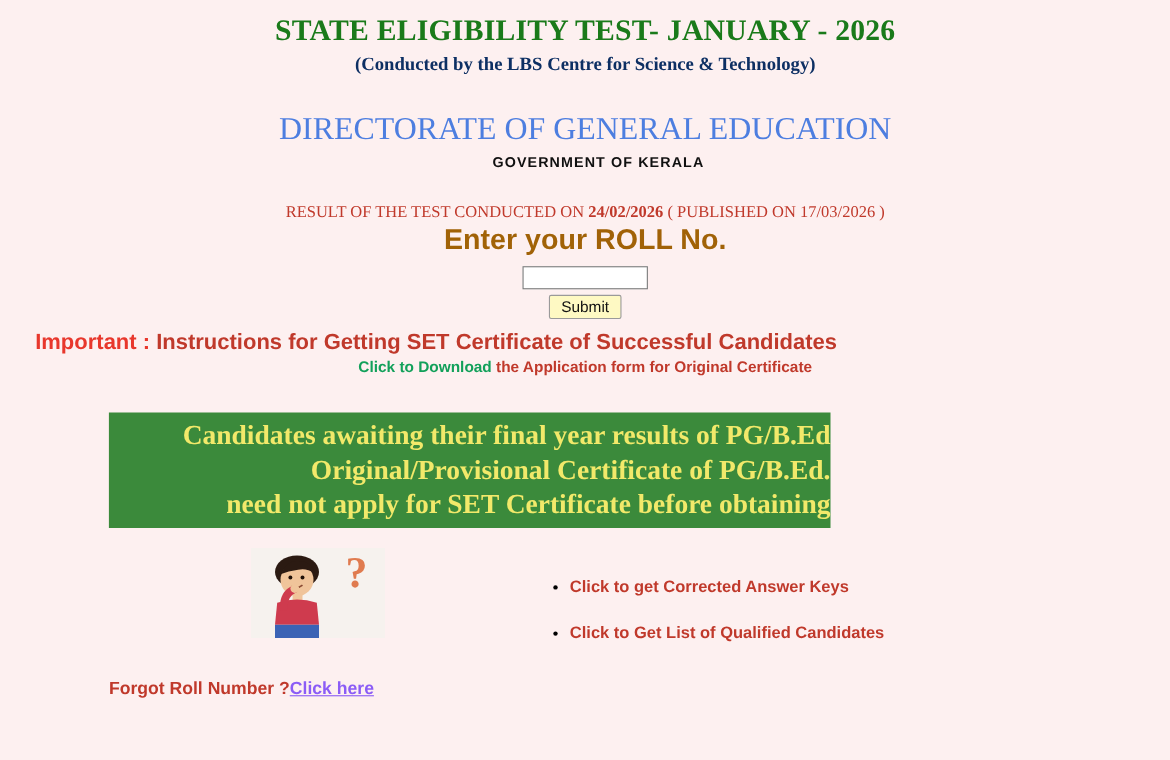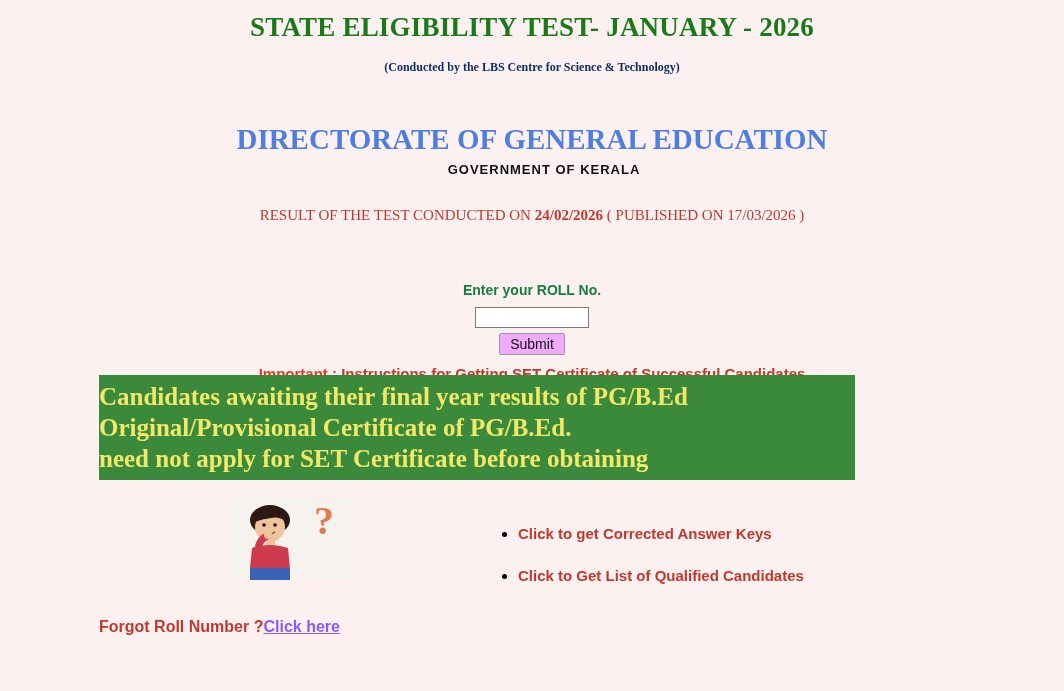--- a/index.html
+++ b/index.html
@@ -29,30 +29,30 @@
     font-weight: bold;
     font-size: 27px;
     letter-spacing: 0.2px;
     padding-top: 12px;
   }
   .title-sub {
     text-align: center;
     color: #0d2f63;
     font-family: "Liberation Serif", serif;
     font-weight: bold;
-    font-size: 12px;
-    margin-top: 17px;
+    font-size: 17px;
+    margin-top: 6px;
   }
   .title-dept {
     text-align: center;
     color: #4d7ee0;
     font-family: "Liberation Serif", serif;
-    font-weight: bold;
+    font-weight: normal;
     font-size: 29px;
-    margin-top: 48px;
+    margin-top: 32px;
   }
   .title-govt {
     text-align: center;
     color: #101010;
     font-family: "Liberation Sans", sans-serif;
     font-weight: bold;
     font-size: 13px;
     letter-spacing: 1px;
     margin-top: 6px;
     padding-left: 24px;
@@ -68,25 +68,24 @@
     font-weight: bold;
     color: #c0392b;
   }
   .result-line .paren {
     color: #c0392b;
   }
 
   
   .roll-label {
     text-align: center;
-    color: #15803d;
-    font-family: "Liberation Sans", sans-serif;
-    font-weight: bold;
-    font-size: 14px;
-    margin-top: 58px;
+    color: #a16207;
+    font-family: "Liberation Sans", sans-serif;
+    font-weight: bold;
+    font-size: 26px;
   }
   .roll-input-row {
     text-align: center;
     margin-top: 9px;
   }
   .roll-input {
     width: 108px;
     height: 17px;
     border: 1px solid #7a7a7a;
     background: #ffffff;
@@ -96,34 +95,35 @@
     box-sizing: content-box;
   }
   .submit-row {
     text-align: center;
     margin-top: 5px;
   }
   .submit-btn {
     font-family: "Liberation Sans", sans-serif;
     font-size: 14px;
     padding: 2px 10px;
-    background: #f0abfc;
+    background: #fef9c3;
     border: 1px solid #9a9a9a;
     border-radius: 2px;
     color: #111;
     cursor: pointer;
   }
 
   
   .important-row {
-    text-align: center;
+    text-align: left;
     margin-top: 10px;
     font-family: "Liberation Sans", sans-serif;
     font-weight: bold;
-    font-size: 15px;
+    font-size: 20px;
+    padding-left: 32px;
   }
   .important-label {
     color: #e8372c;
   }
   .important-link {
     color: #c0392b;
     text-decoration: none;
     cursor: pointer;
   }
   .download-row {
@@ -140,26 +140,26 @@
   .download-red {
     color: #c0392b;
     cursor: pointer;
   }
 
   
   .banner {
     position: absolute;
     left: 99px;
     top: 375px;
-    width: 756px;
+    width: 656px;
     height: 105px;
     background: #3b8a3b;
     display: flex;
     flex-direction: column;
-    align-items: flex-start;
+    align-items: flex-end;
     justify-content: center;
   }
   .banner-line {
     color: #f2e96a;
     font-family: "Liberation Serif", serif;
     font-weight: bold;
     font-size: 25px;
     line-height: 31px;
     text-align: center;
   }

